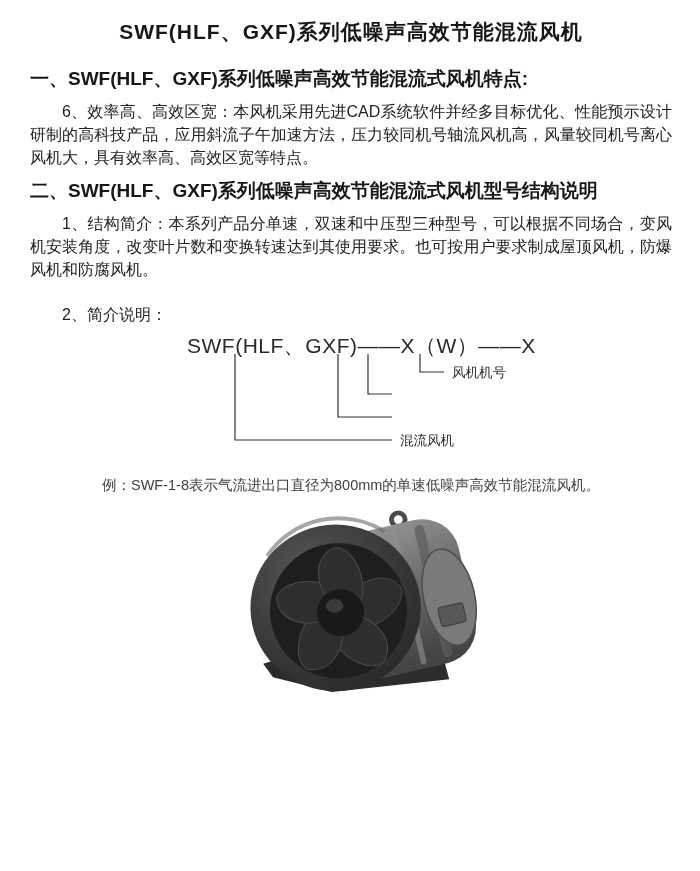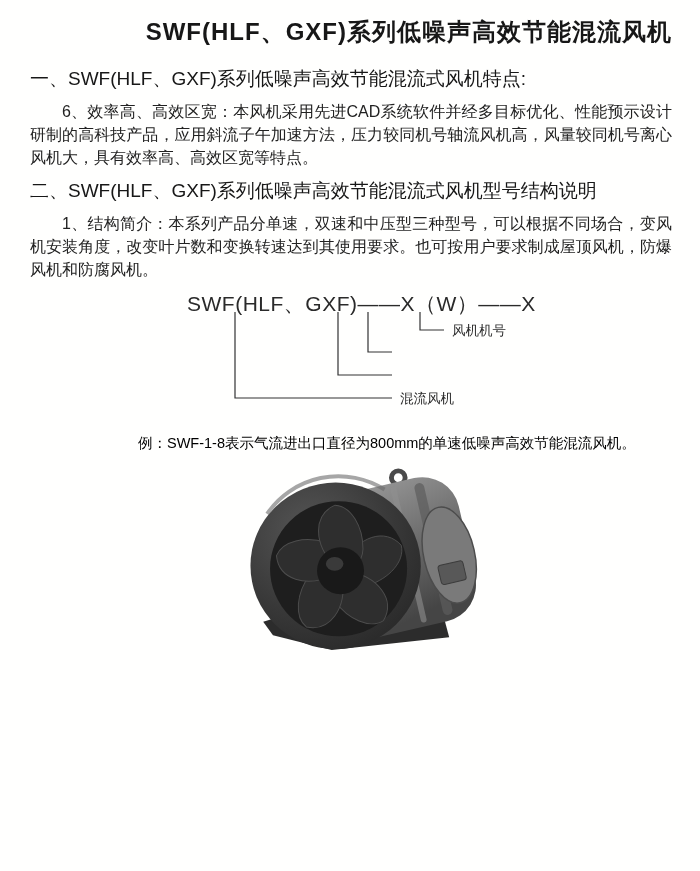--- a/index.html
+++ b/index.html
@@ -7,31 +7,31 @@
     position:relative;
     width:700px;height:871px;
     box-sizing:border-box;
     padding:12px 28px 0 30px;
     background:#fffffe;
     color:#222;
     font-family:"Liberation Sans", sans-serif;
     overflow:hidden;
   }
   .doc-title{
-    font-size:24px;
+    font-size:21px;
     font-weight:bold;
-    text-align:right;
+    text-align:center;
     letter-spacing:1px;
     margin:4px 0 18px 0;
     line-height:32px;
     color:#171717;
   }
   .sec-heading{
     font-size:19px;
-    font-weight:normal;
+    font-weight:bold;
     margin:4px 0 8px 0;
     line-height:26px;
     color:#171717;
   }
   .body-p{
     font-size:16px;
     line-height:23px;
     text-align:justify;
     text-indent:2em;
     margin:0 0 9px 0;
@@ -61,22 +61,22 @@
     font-size:13.5px;
     white-space:nowrap;
     color:#2a2a2a;
   }
   .dlabel.l1{left:422px;top:32px;}
   .dlabel.l2{left:370px;top:54px;}
   .dlabel.l3{left:370px;top:77px;}
   .dlabel.l4{left:370px;top:100px;}
   .example-p{
     font-size:14.5px;
-    margin:12px 0 0 108px;
-    color:#000000;
+    margin:12px 0 0 72px;
+    color:#404040;
   }
   .fan-figure{
     width:260px;height:186px;
     margin:12px auto 0 auto;
     transform:translateX(14px);
   }
 </style>
 </head>
 <body>
 
@@ -85,20 +85,21 @@
   <h1 class="doc-title">SWF(HLF、GXF)系列低噪声高效节能混流风机</h1>
 
   <h2 class="sec-heading">一、SWF(HLF、GXF)系列低噪声高效节能混流式风机特点:</h2>
 
   <p class="body-p">6、效率高、高效区宽：本风机采用先进CAD系统软件并经多目标优化、性能预示设计研制的高科技产品，应用斜流子午加速方法，压力较同机号轴流风机高，风量较同机号离心风机大，具有效率高、高效区宽等特点。</p>
 
   <h2 class="sec-heading">二、SWF(HLF、GXF)系列低噪声高效节能混流式风机型号结构说明</h2>
 
   <p class="body-p">1、结构简介：本系列产品分单速，双速和中压型三种型号，可以根据不同场合，变风机安装角度，改变叶片数和变换转速达到其使用要求。也可按用户要求制成屋顶风机，防爆风机和防腐风机。</p>
 
+  <p class="intro-label">2、简介说明：</p>
 
   <div class="diagram">
     <svg class="lines" width="640" height="132" viewBox="0 0 640 132">
       <g fill="none" stroke="#333" stroke-width="1.2">
 
         <polyline points="205,22 205,108 362,108"></polyline>
         <polyline points="308,22 308,85 362,85"></polyline>
         <polyline points="338,22 338,62 362,62"></polyline>
         <polyline points="390,22 390,40 414,40"></polyline>
       </g>

